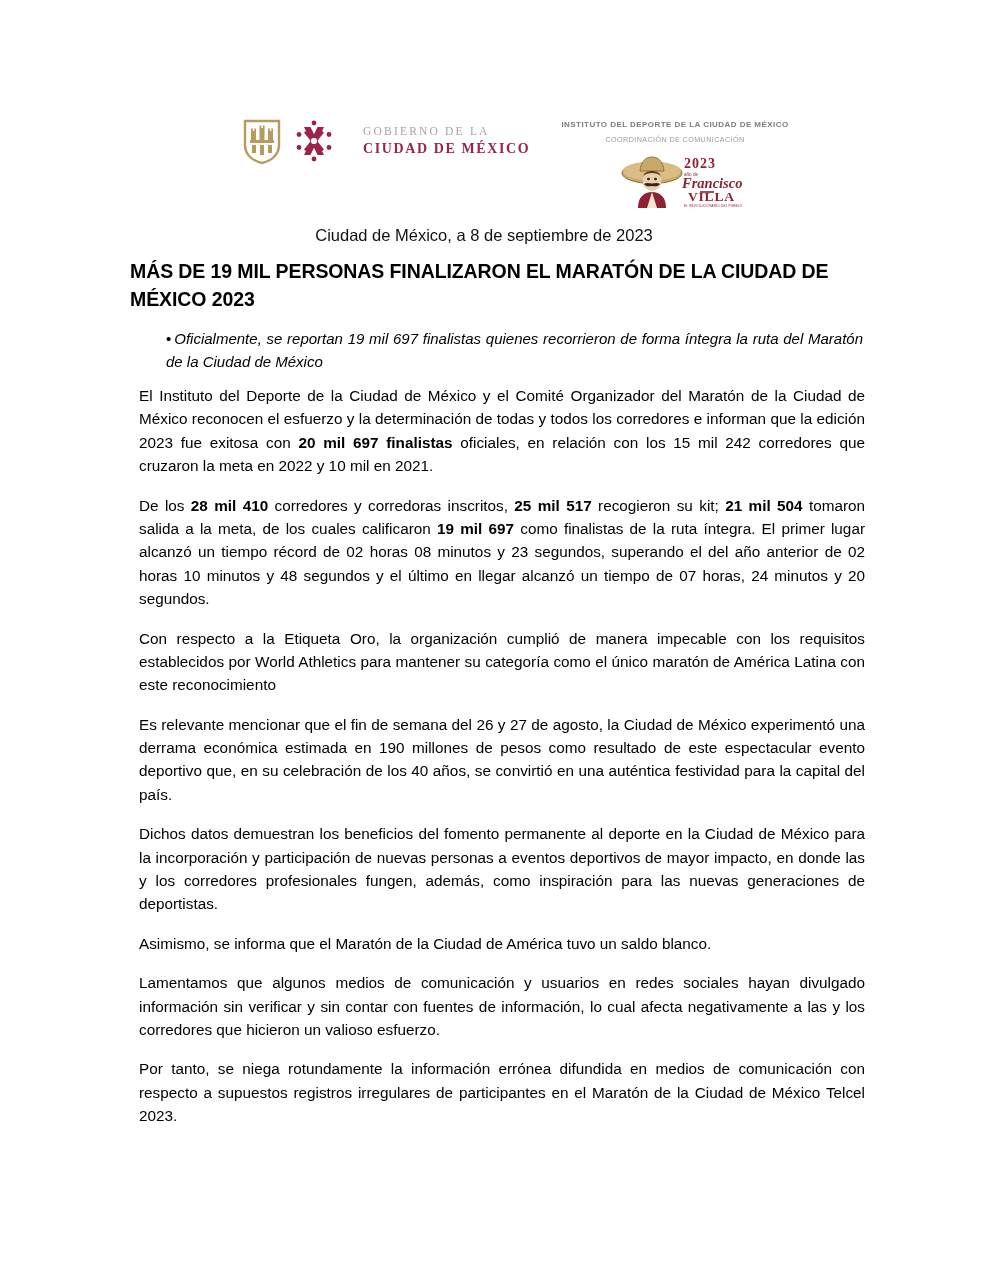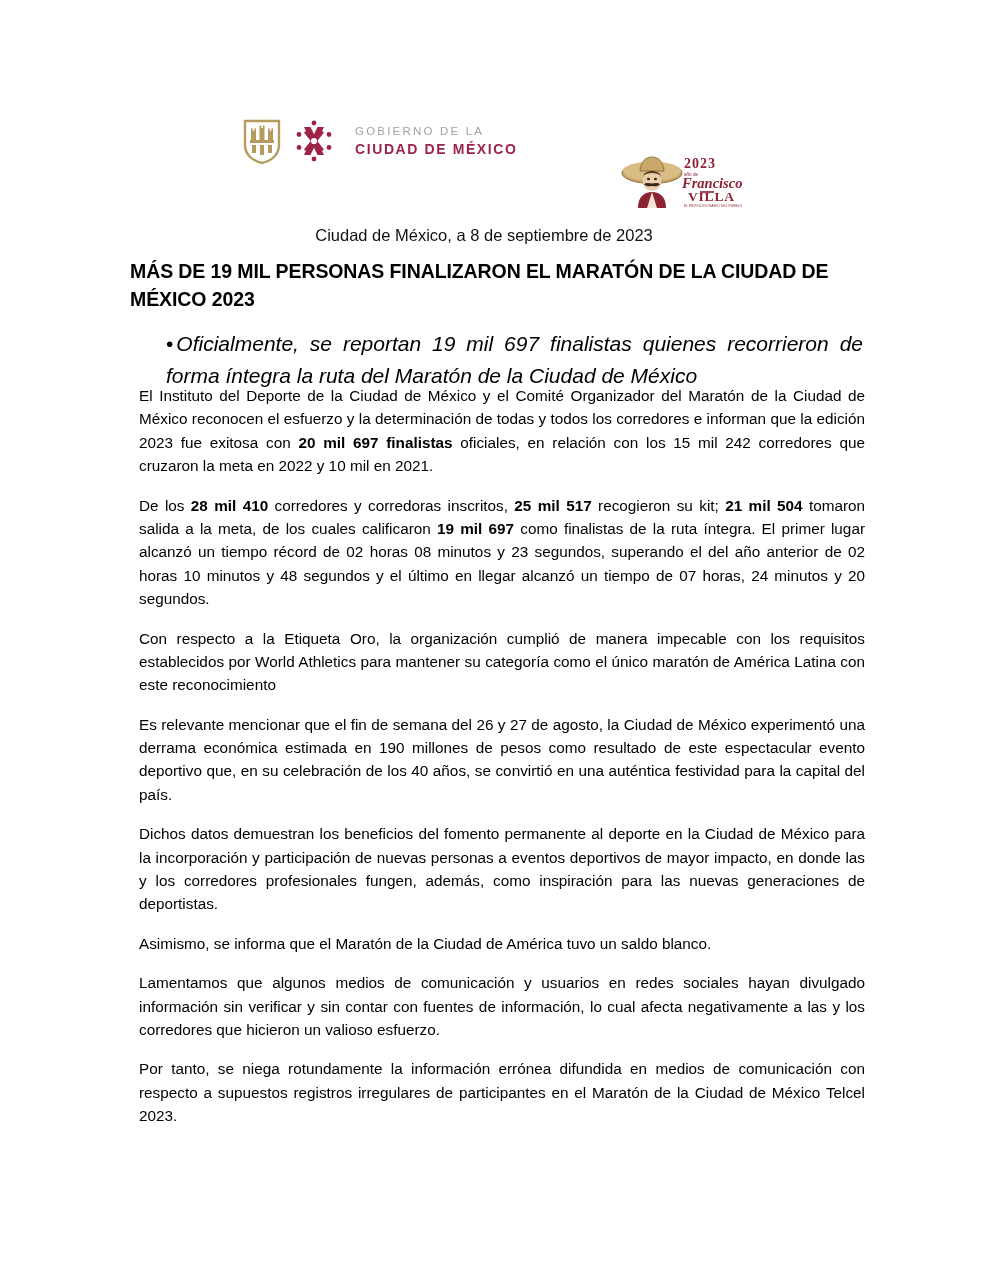--- a/index.html
+++ b/index.html
@@ -38,23 +38,24 @@
     top: 6px;
     display: flex;
     align-items: center;
     gap: 10px;
   }
 
   .shield-icon { width: 38px; height: 45px; display: block; }
   .cdmx-mark  { width: 46px; height: 46px; display: block; }
 
   .gob-text {
-    margin-left: 8px;
+    margin-left: 16px;
     line-height: 1.45;
     color: #9d2449;
+    font-family: Liberation Serif, serif;
   }
   .gob-text .l1 {
     font-size: 11.5px;
     letter-spacing: 2.2px;
     font-weight: 400;
     color: #a8a19c;
     white-space: nowrap;
   }
   .gob-text .l2 {
     font-size: 14px;
@@ -122,21 +123,21 @@
     line-height: 1.42;
     letter-spacing: -0.1px;
   }
 
   
   .subtitle {
     position: absolute;
     top: 328px;
     left: 166px;
     width: 697px;
-    font-size: 21px;
+    font-size: 15px;
     font-style: italic;
     line-height: 1.5;
     text-align: justify;
     text-justify: inter-word;
   }
   .subtitle .bullet-sym {
     font-style: normal;
     margin-right: 3px;
   }
 
@@ -209,20 +210,24 @@
           </g>
         </svg>
       </span>
 
       <span class="gob-text">
         <div class="l1">GOBIERNO DE LA</div>
         <div class="l2">CIUDAD DE MÉXICO</div>
       </span>
     </div>
 
+    <div class="ide-block">
+      <div class="ide-l1">INSTITUTO DEL DEPORTE DE LA CIUDAD DE MÉXICO</div>
+      <div class="ide-l2">COORDINACIÓN DE COMUNICACIÓN</div>
+    </div>
 
     <div class="villa-seal">
       <svg viewBox="0 0 132 56" xmlns="http://www.w3.org/2000/svg">
 
         <ellipse cx="40" cy="21" rx="30" ry="10.5" fill="#c9a96a" stroke="#8a6b35" stroke-width="1"></ellipse>
         <ellipse cx="40" cy="19" rx="29" ry="9.5" fill="#d9bd85"></ellipse>
 
         <path d="M28 19 C29 9 34 5 40 5 C46 5 51 9 52 19 Z" fill="#c9a96a" stroke="#8a6b35" stroke-width="0.9"></path>
 
         <ellipse cx="40" cy="29" rx="9.5" ry="10" fill="#e8cfae"></ellipse>

